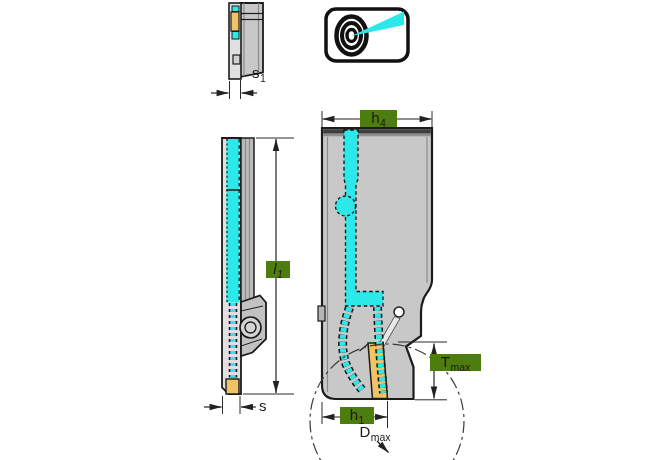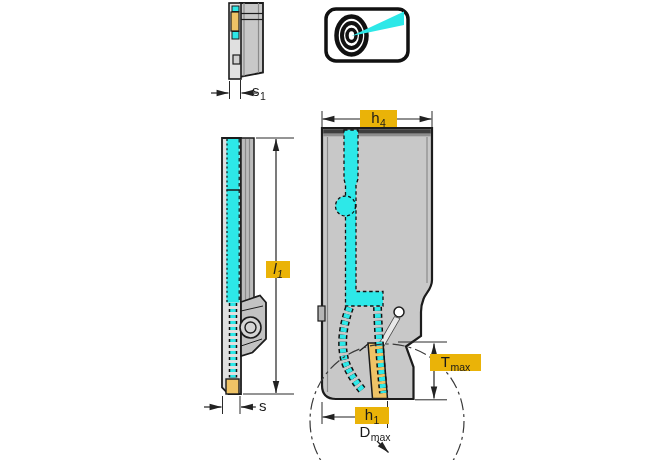--- a/index.html
+++ b/index.html
@@ -1,21 +1,21 @@
 <!DOCTYPE html>
 <html style="--outline: #1c1c1c; --body_gray: #c8c8c8; --body_light: #e0e0e0; --body_dark: #bcbcbc; --band_dark: #3e3e3e; --band_mid: #8e8e8e; --coolant_cyan: #2de8e8; --insert_orange: #efc366; --dim_color: #222222;"><head>
 <meta charset="utf-8">
 <style>
   html,body{margin:0;padding:0;background:#fff;}
   #stage{position:relative;width:670px;height:460px;background:#fff;overflow:hidden;
          font-family:"Liberation Sans",sans-serif;}
   #stage svg{position:absolute;left:0;top:0;}
   .dim-label{position:absolute;font-size:15px;color:#1a1a1a;line-height:16px;white-space:nowrap;}
   .dim-label .sub{font-size:10.5px;position:relative;top:3.5px;margin-left:.5px;}
-  .wbg{background:#eab308;padding:0 2px;}
+  .wbg{background:#4d7c0f;padding:0 2px;}
   .ctr{text-align:center;}
   
   .oline{stroke:var(--outline);}
   .bodyfill{fill:var(--body_gray);stroke:var(--outline);}
   .lightfill{fill:var(--body_light);stroke:var(--outline);}
   .darkfill{fill:var(--body_dark);stroke:var(--outline);}
   .cyanfill{fill:var(--coolant_cyan);}
   .orangefill{fill:var(--insert_orange);stroke:var(--outline);}
   .dim{stroke:var(--dim_color);stroke-width:1.2;fill:none;}
   .ext{stroke:#2a2a2a;stroke-width:1;fill:none;}
@@ -147,35 +147,35 @@
     <g>
       <line class="ext" x1="322" y1="402" x2="322" y2="424"></line>
       <line class="ext" x1="387.5" y1="401" x2="387.5" y2="428"></line>
       <line class="dim" x1="322.5" y1="417" x2="387" y2="417" marker-start="url(#arrow)" marker-end="url(#arrow)"></line>
     </g>
 
     <line class="dim" x1="377" y1="441" x2="388.5" y2="452.5" marker-end="url(#arrow)"></line>
   </g>
 </svg>
 
-<div class="dim-label" style="left:252px;top:83px;">
+<div class="dim-label" style="left:252px;top:65px;">
   <span>s</span><span class="sub">1</span>
 </div>
 <div class="dim-label ctr wbg" style="left:266px;top:261px;width:20px;font-style:italic;">
   <span>l</span><span class="sub">1</span>
 </div>
 <div class="dim-label" style="left:259px;top:398px;">
   <span>s</span><span class="sub"></span>
 </div>
 <div class="dim-label ctr wbg" style="left:360px;top:110px;width:33px;">
   <span>h</span><span class="sub">4</span>
 </div>
 <div class="dim-label ctr wbg" style="left:410px;top:354px;width:47px;margin-left:20px;">
   <span>T</span><span class="sub">max</span>
 </div>
-<div class="dim-label ctr wbg" style="left:355px;top:407px;width:30px;">
+<div class="dim-label ctr wbg" style="left:340px;top:407px;width:30px;">
   <span>h</span><span class="sub">1</span>
 </div>
 <div class="dim-label ctr" style="left:350px;top:424px;width:50px;">
   <span>D</span><span class="sub">max</span>
 </div>
 
 </div>
 
 </body></html>

